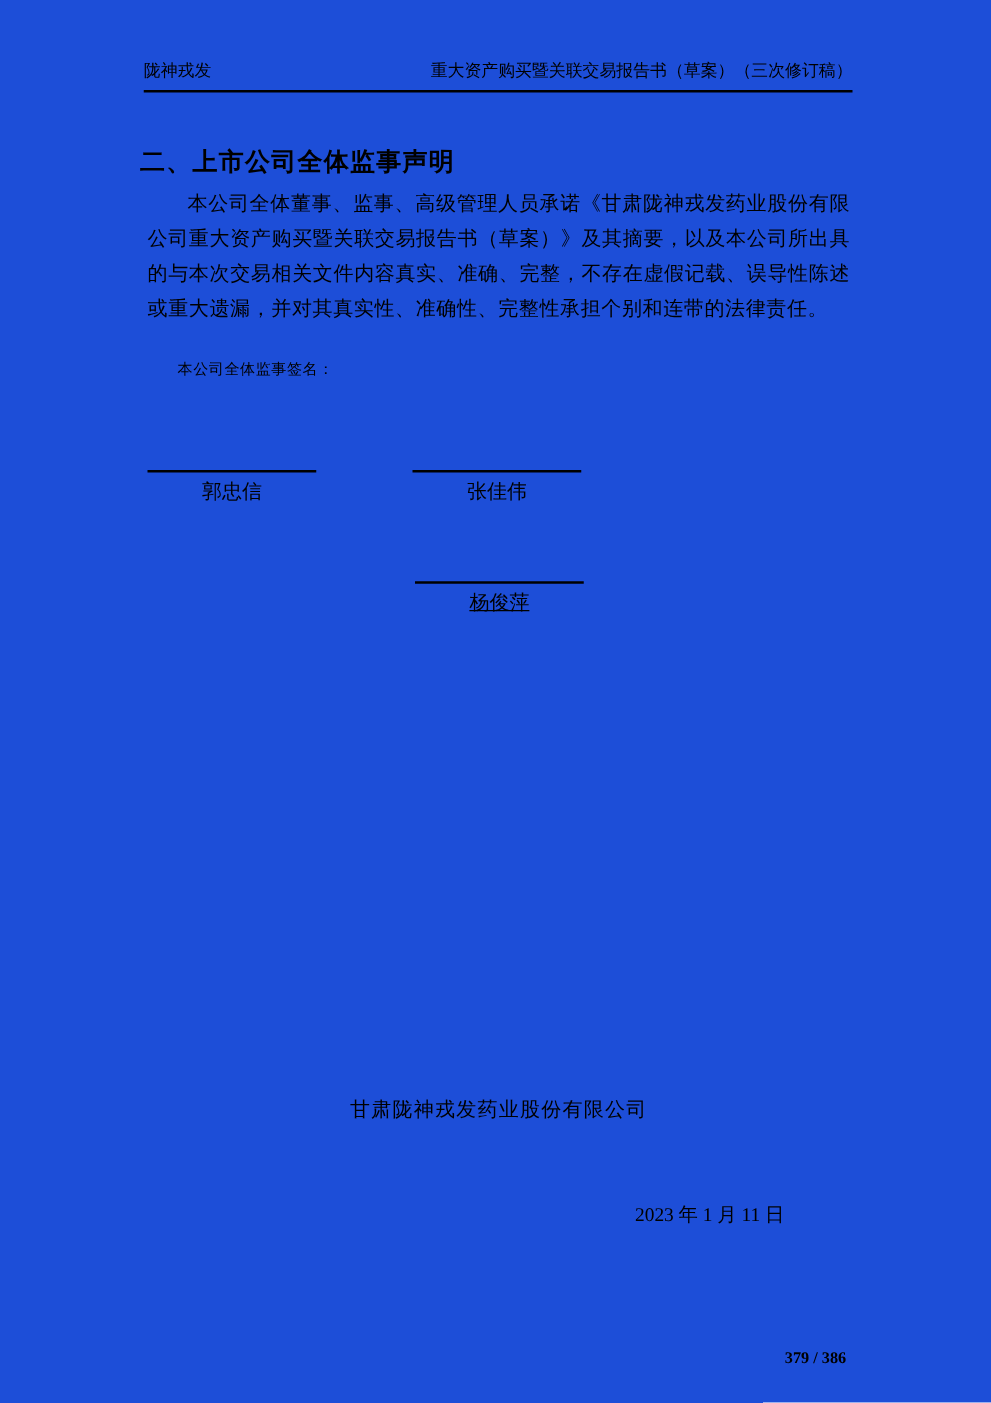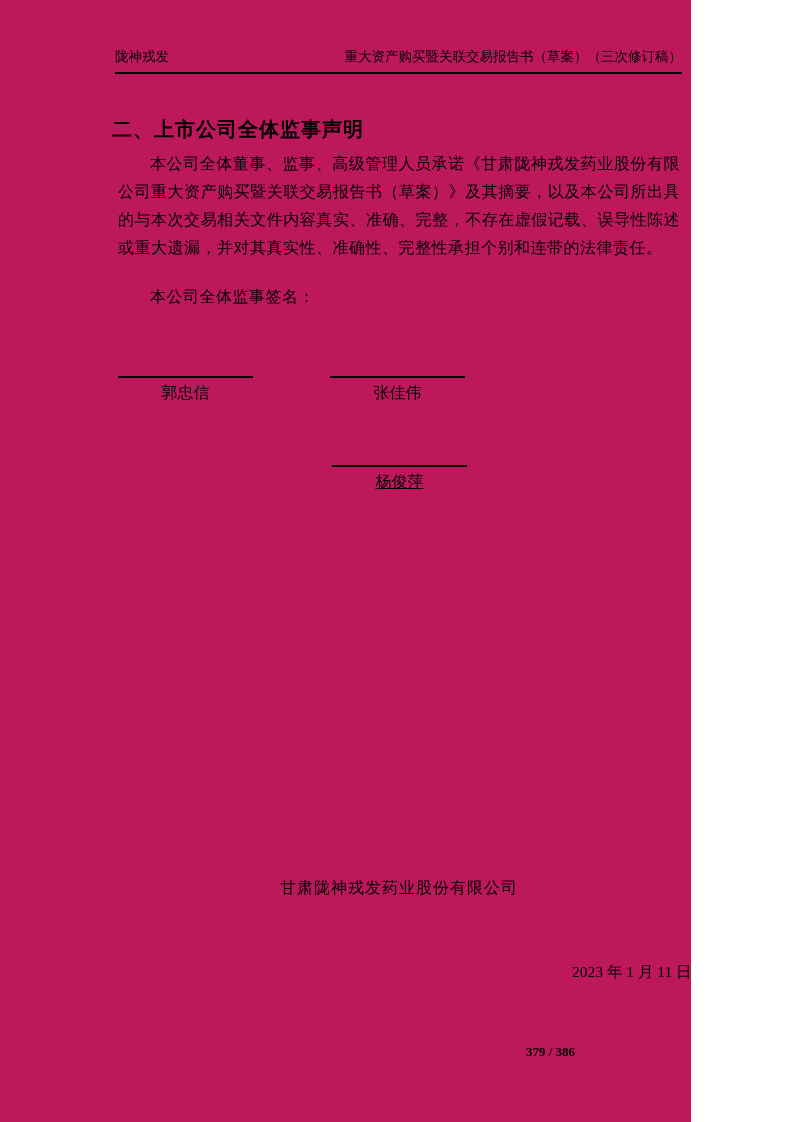--- a/index.html
+++ b/index.html
@@ -3,23 +3,23 @@
 <meta charset="utf-8">
 <style>
   * { margin: 0; padding: 0; box-sizing: border-box; }
   html, body { background: #ffffff; }
   body {
     font-family: "Liberation Serif", "DejaVu Serif", serif;
     color: #000000;
   }
   .page {
     position: relative;
-    width: 691px;
+    width: 793px;
     height: 1122px;
-    background: #be185d;
+    background: #1d4ed8;
     overflow: hidden;
   }
   
   .doc-header {
     position: absolute;
     left: 115px;
     top: 48px;
     width: 567px;
     display: flex;
     justify-content: space-between;
@@ -51,21 +51,21 @@
     line-height: 28px;
     text-align: justify;
     text-indent: 2em;
     letter-spacing: 0.5px;
   }
   .sign-label {
     position: absolute;
     left: 118px;
     top: 287px;
     width: 562px;
-    font-size: 16px;
+    font-size: 12px;
     text-indent: 2em;
     letter-spacing: 0.5px;
   }
   
   .sig {
     position: absolute;
     width: 135px;
     border-top: 2px solid #000000;
     text-align: center;
     padding-top: 5px;
@@ -82,29 +82,29 @@
     left: 118px;
     top: 878px;
     width: 562px;
     text-align: center;
     font-size: 16px;
     letter-spacing: 1px;
     white-space: nowrap;
   }
   .doc-date {
     position: absolute;
-    left: 572px;
+    left: 508px;
     top: 962px;
     font-size: 15.5px;
     white-space: nowrap;
   }
   .page-number {
     position: absolute;
     right: 116px;
-    top: 1044px;
+    top: 1078px;
     font-size: 13px;
     font-weight: bold;
     white-space: nowrap;
   }
 </style>
 </head>
 <body>
 
 <div class="page">
 

